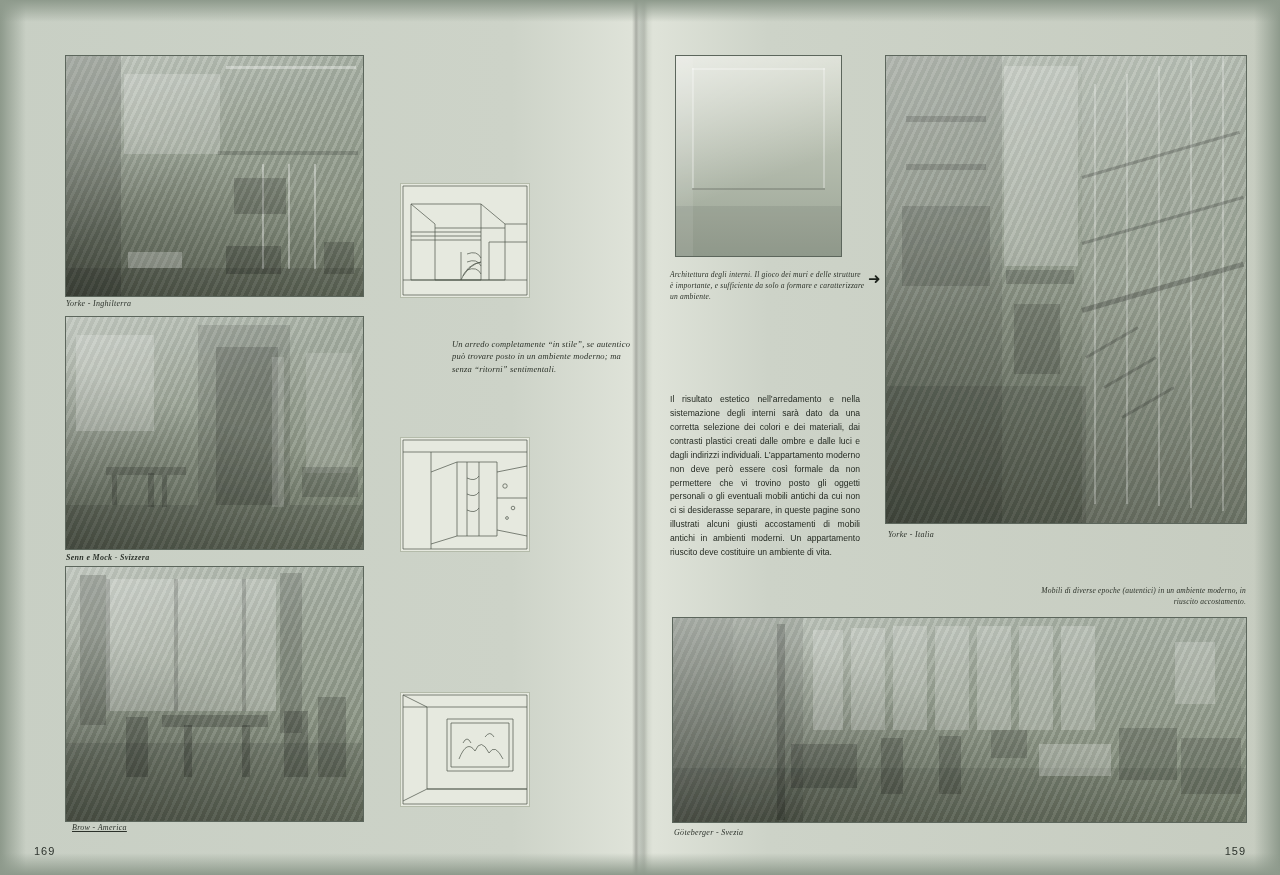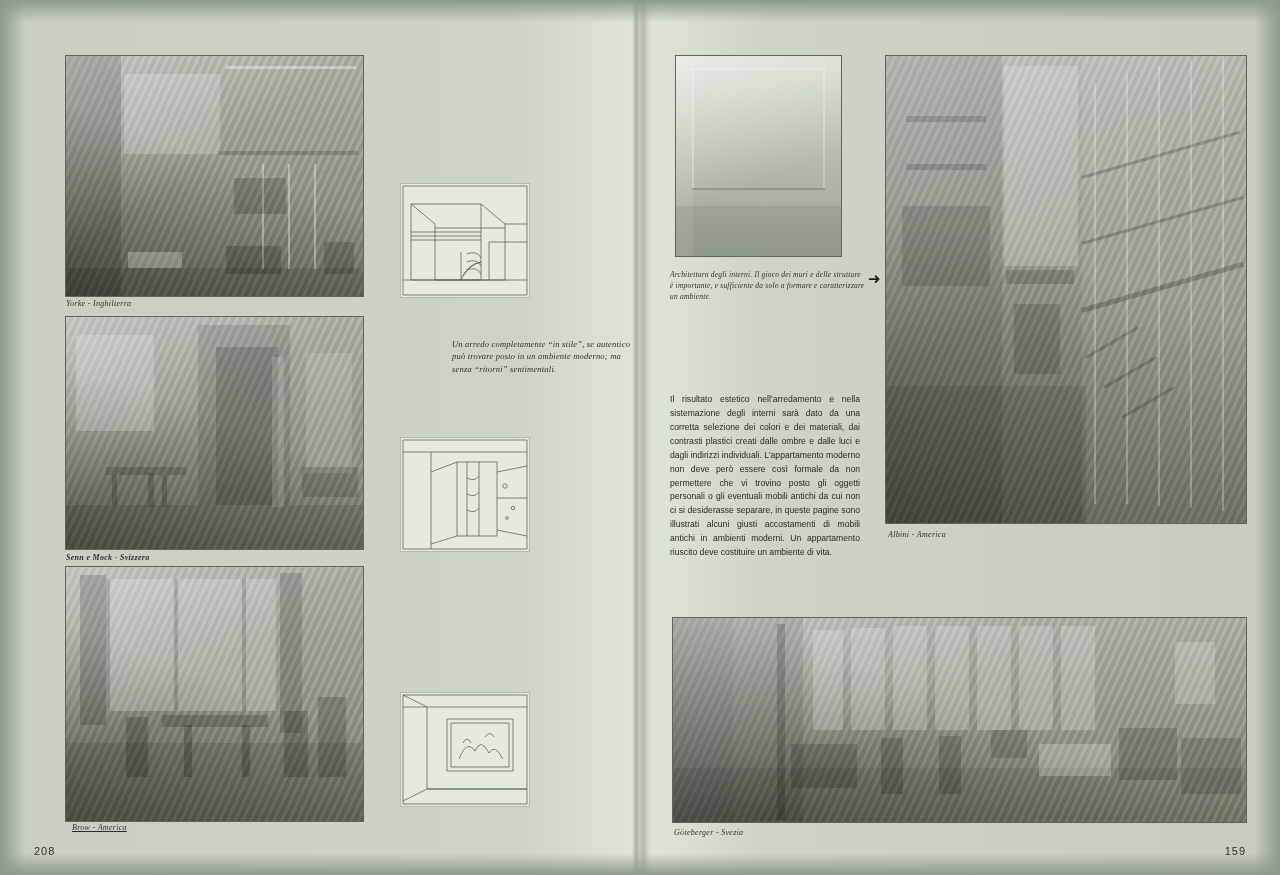--- a/index.html
+++ b/index.html
@@ -232,21 +232,21 @@
           <path d="M46 26 H112 V78 H46 Z"></path>
           <path d="M50 30 H108 V74 H50 Z"></path>
           <path d="M58 66 q8 -20 16 -8 q6 -14 14 2 q6 -10 14 6"></path>
           <path d="M62 50 q4 -8 8 0"></path>
           <path d="M84 44 q5 -7 9 0"></path>
           <path d="M26 96 H126"></path>
         </g>
       </svg>
     </div>
 
-    <div class="folio" style="left:34px;top:845px;">208</div>
+    <div class="folio" style="left:34px;top:845px;">169</div>
   </div>
 
   <div class="page right">
 
     <div class="photo" style="left:35px;top:55px;width:165px;height:200px;">
       <div class="ph-inner" style="background:
         linear-gradient(160deg, rgba(255,255,255,.55), rgba(255,255,255,0) 60%),
         linear-gradient(to bottom, #cfd4c6, #9aa495);"></div>
       <div class="interior">
         <i style="left:16px;top:12px;width:133px;height:2px;opacity:.8"></i>
@@ -281,22 +281,23 @@
         <b style="left:196px;top:120px;width:164px;height:3px;opacity:.65;transform:rotate(-16deg);transform-origin:left center;"></b>
         <b style="left:196px;top:186px;width:168px;height:3px;opacity:.65;transform:rotate(-16deg);transform-origin:left center;"></b>
         <b style="left:196px;top:252px;width:168px;height:5px;opacity:.7;transform:rotate(-16deg);transform-origin:left center;"></b>
         <b style="left:200px;top:300px;width:60px;height:3px;opacity:.6;transform:rotate(-30deg);transform-origin:left center;"></b>
         <b style="left:218px;top:330px;width:60px;height:3px;opacity:.6;transform:rotate(-30deg);transform-origin:left center;"></b>
         <b style="left:236px;top:360px;width:60px;height:3px;opacity:.6;transform:rotate(-30deg);transform-origin:left center;"></b>
         <b style="left:0;top:330px;width:200px;height:137px;opacity:.30"></b>
         <b style="left:128px;top:248px;width:46px;height:70px;opacity:.45"></b>
       </div>
     </div>
-    <div class="label" style="left:248px;top:530px;">Albini - America</div>
-
+    <div class="label" style="left:248px;top:530px;">Yorke - Italia</div>
+
+    <div class="caption small" style="left:398px;top:586px;width:208px;text-align:right;">Mobili di diverse epoche (autentici) in un ambiente moderno, in riuscito accostamento.</div>
 
     <div class="photo" style="left:32px;top:617px;width:573px;height:204px;">
       <div class="ph-inner"></div>
       <div class="interior">
         <b style="left:0;top:0;width:60px;height:204px;opacity:.40"></b>
         <b style="left:60px;top:0;width:70px;height:204px;opacity:.28"></b>
         <i style="left:140px;top:12px;width:30px;height:100px;opacity:.6"></i>
         <i style="left:178px;top:10px;width:34px;height:102px;opacity:.6"></i>
         <i style="left:220px;top:8px;width:34px;height:104px;opacity:.6"></i>
         <i style="left:262px;top:8px;width:34px;height:104px;opacity:.6"></i>

